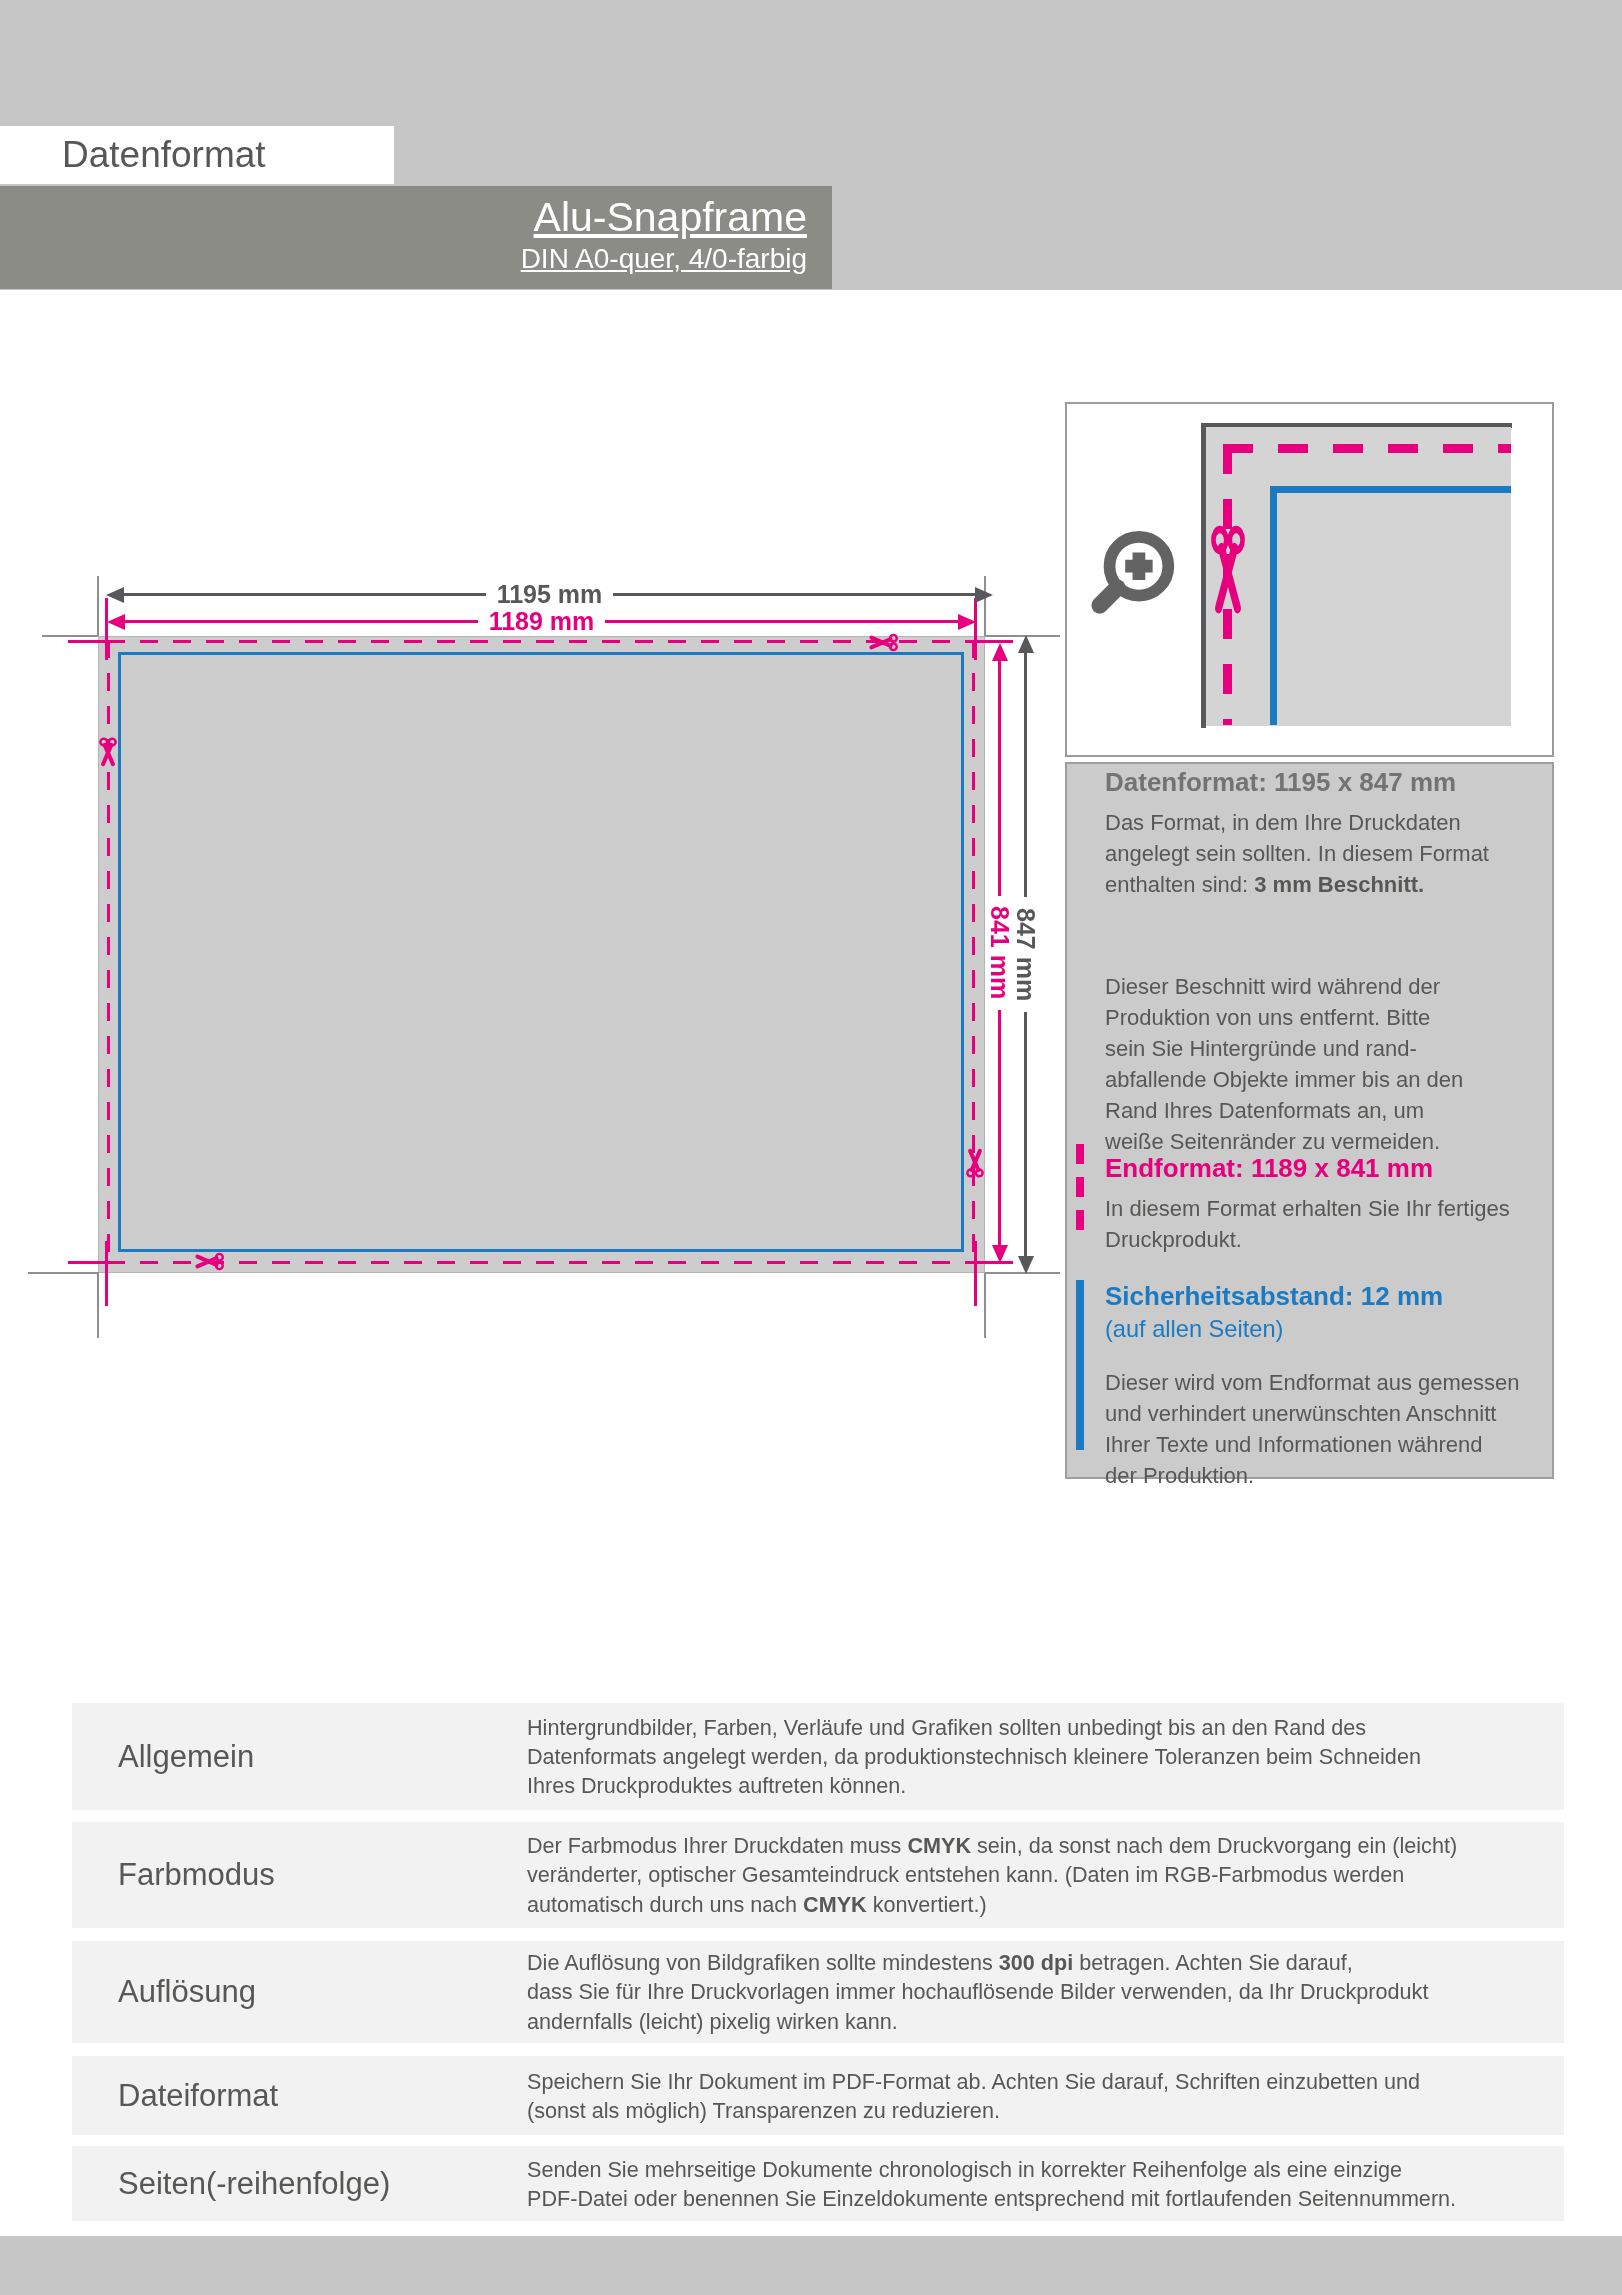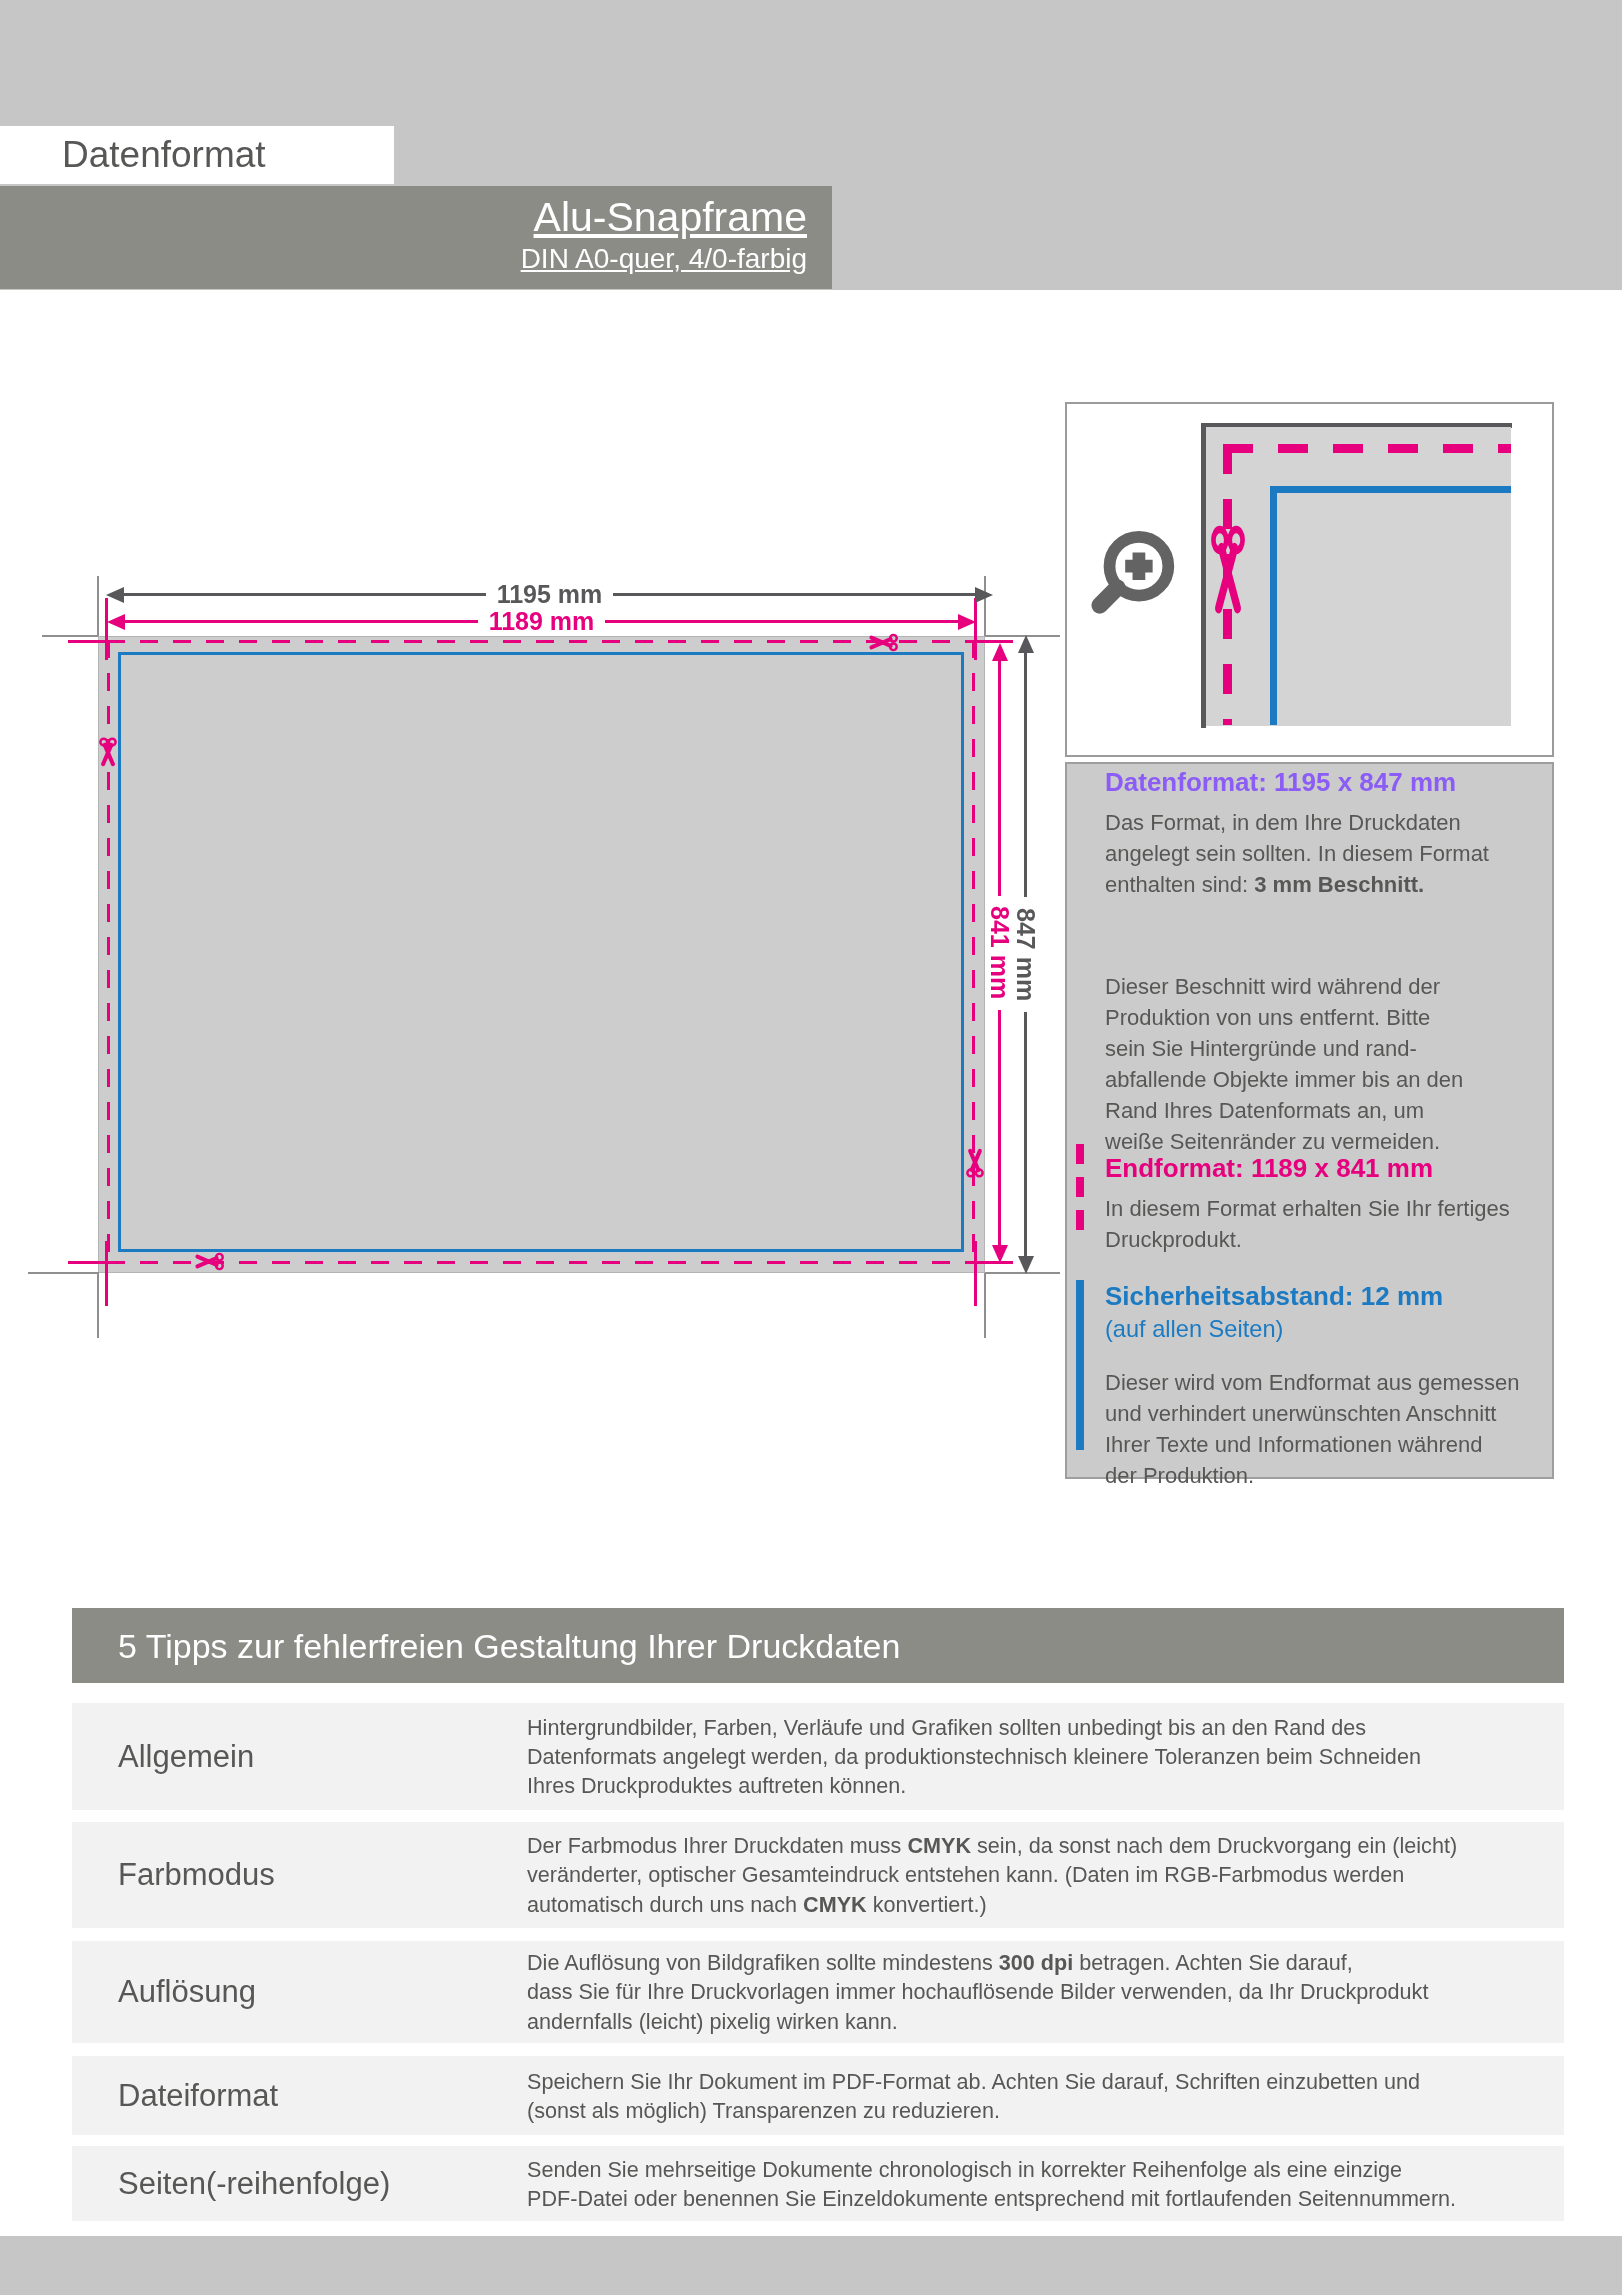--- a/index.html
+++ b/index.html
@@ -42,21 +42,21 @@
   .detail-box{background:#ffffff;border:2px solid #9b9b9b;box-sizing:border-box;}
   .ill-dark{background:#58585a;}
   .ill-fill{background:#d4d4d4;}
   .ill-dashV{background:repeating-linear-gradient(to bottom,#e6007e 0 30px,transparent 30px 55px);}
   .ill-dashH{background:repeating-linear-gradient(to right,#e6007e 0 30px,transparent 30px 55px);}
   .ill-blue{background:#1b7ac1;}
 
   
   .info-panel{background:#cbcbcb;border:2px solid #9e9e9e;box-sizing:border-box;}
   .ptext{font-size:22px;line-height:31px;color:#575756;white-space:nowrap;}
-  .phead{font-size:26px;font-weight:bold;color:#8b5cf6;margin-bottom:9.2px;white-space:nowrap;}
+  .phead{font-size:26px;font-weight:bold;color:#737373;margin-bottom:9.2px;white-space:nowrap;}
   .phead.mag{color:#e6007e;}
   .phead.blue{color:#1b7ac1;margin-bottom:0;}
   .psub{font-size:23.6px;color:#1b7ac1;line-height:35px;margin-bottom:20px;white-space:nowrap;}
   .ef-dashes{background:repeating-linear-gradient(to bottom,#e6007e 0 19.6px,transparent 19.6px 33px);}
   .sb-bar{background:#1b7ac1;}
   .bold{font-weight:bold;}
 
   
   .tips-band{background:#8b8c86;}
   .tips-title{position:absolute;left:46px;top:50%;transform:translateY(-50%);
@@ -234,23 +234,20 @@
     <div class="phead blue">Sicherheitsabstand: 12 mm</div>
     <div class="psub">(auf allen Seiten)</div>
     <div class="ptext">
         <div><span>Dieser wird vom Endformat aus gemessen</span></div>
         <div><span>und verhindert unerwünschten Anschnitt</span></div>
         <div><span>Ihrer Texte und Informationen während</span></div>
         <div><span>der Produktion.</span></div>
       </div>
   </div>
 
-  <div class="abs tips-band" style="left:72px;top:1608px;width:1492px;height:75px;">
-    <div class="tips-title">5 Tipps zur fehlerfreien Gestaltung Ihrer Druckdaten</div>
-  </div>
 
   <div class="abs tip-row" style="left:72px;top:1703px;width:1492px;height:107px;">
     <div class="tip-label">Allgemein</div>
     <div class="tip-body">
         <div><span>Hintergrundbilder, Farben, Verläufe und Grafiken sollten unbedingt bis an den Rand des</span></div>
         <div><span>Datenformats angelegt werden, da produktionstechnisch kleinere Toleranzen beim Schneiden</span></div>
         <div><span>Ihres Druckproduktes auftreten können.</span></div>
       </div>
   </div>
   <div class="abs tip-row" style="left:72px;top:1822px;width:1492px;height:106px;">

